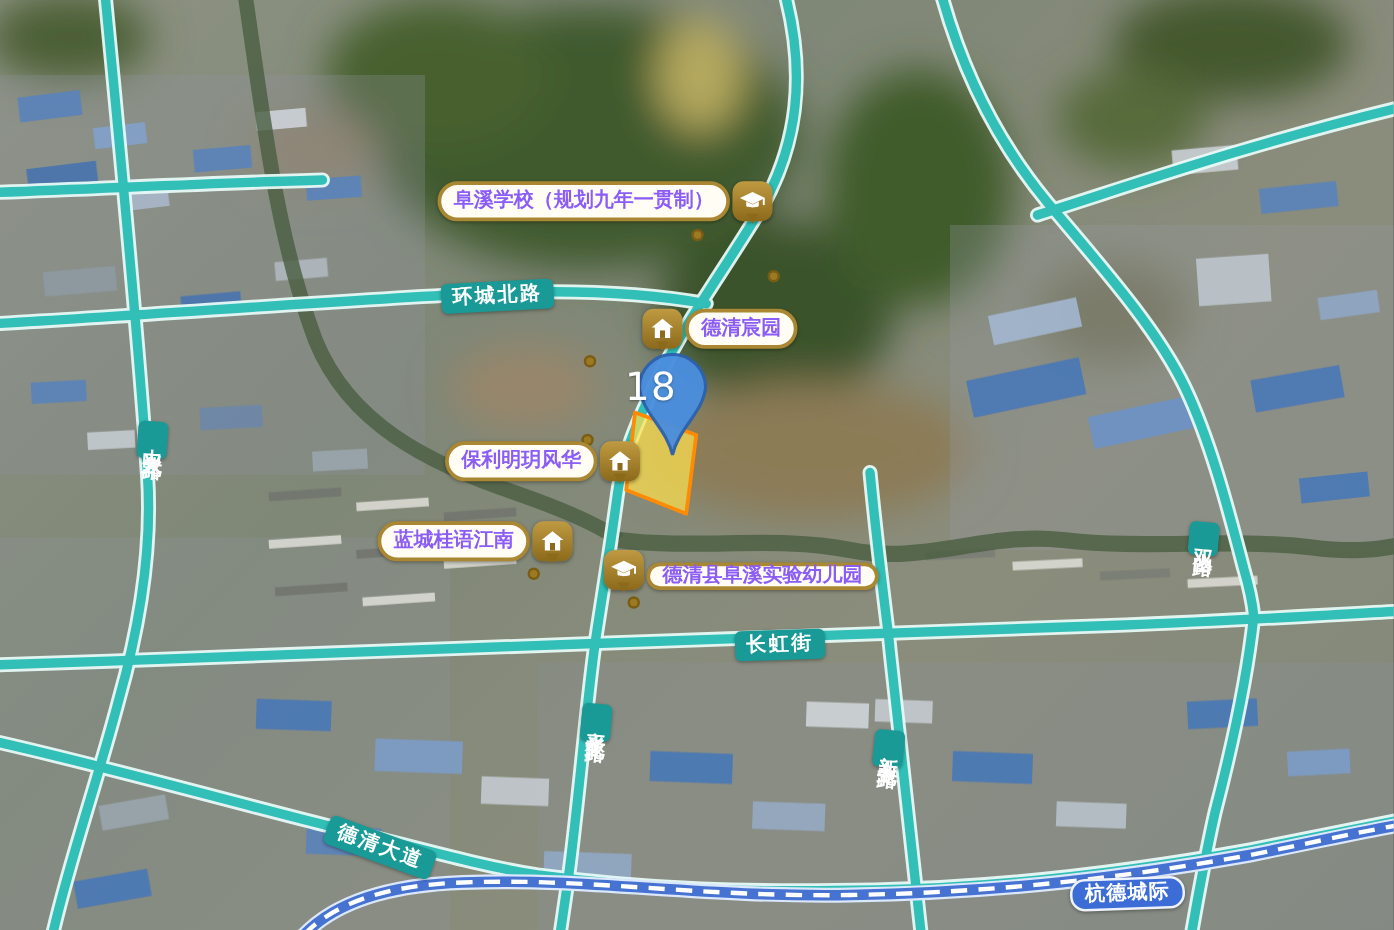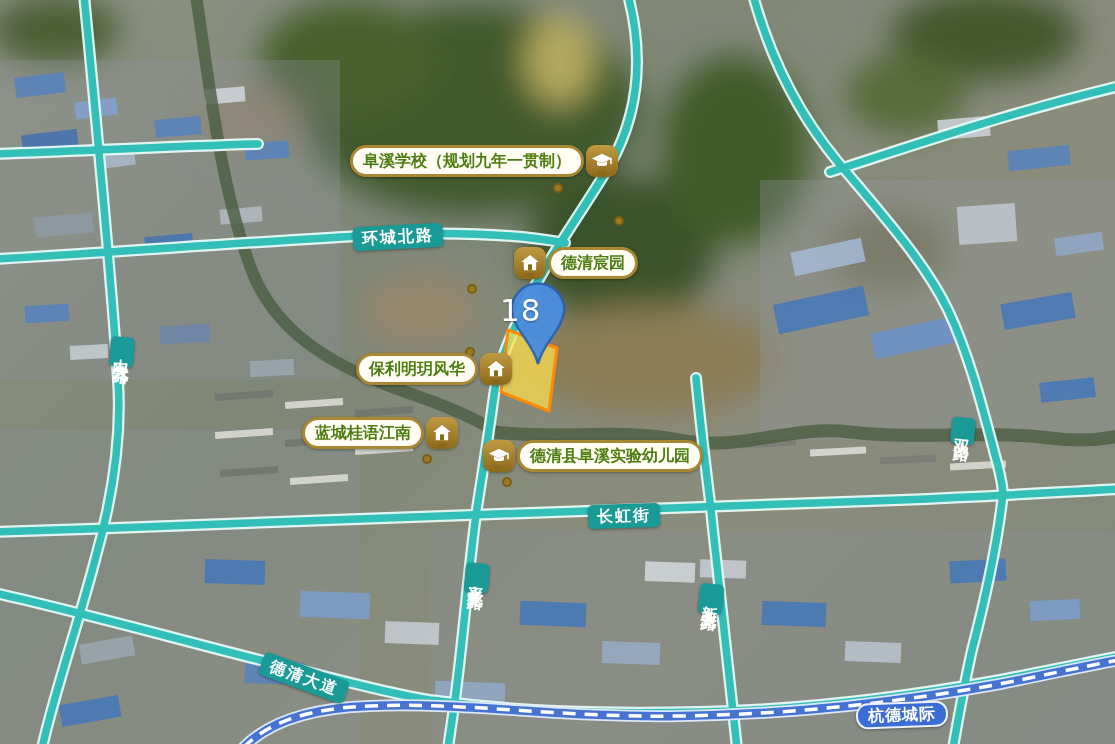--- a/index.html
+++ b/index.html
@@ -10,21 +10,21 @@
   
   .road-label{position:absolute;transform:translate(-50%,-50%);background:#1a9a97;color:#fff;
       font-size:16px;font-weight:bold;letter-spacing:2px;padding:4px 9px;border-radius:5px;
       white-space:nowrap;box-shadow:0 1px 3px rgba(0,0,0,.35);line-height:1;z-index:30;}
   .road-label.vertical{writing-mode:vertical-rl;text-orientation:upright;letter-spacing:3px;
       padding:9px 4px;}
   .road-label.railway{background:#3c6dd6;border:2px solid rgba(255,255,255,.9);
       border-radius:12px;letter-spacing:1px;padding:3px 10px;}
   
   .poi{position:absolute;display:flex;align-items:stretch;gap:2px;z-index:40;height:32px;}
-  .poi .pill{background:#fffdf4;border:3px solid #aa8732;border-radius:16px;color:#4d7c0f;
+  .poi .pill{background:#fffdf4;border:3px solid #aa8732;border-radius:16px;color:#8b5cf6;
       font-size:16px;font-weight:bold;padding:0 10px;display:flex;align-items:center;
       white-space:nowrap;box-shadow:0 1px 3px rgba(0,0,0,.35);line-height:1;}
   .poi .badge{position:relative;width:32px;height:32px;border-radius:9px;
       background:linear-gradient(180deg,#bf9a42,#8c6a1b);display:flex;align-items:center;
       justify-content:center;box-shadow:0 1px 3px rgba(0,0,0,.35);}
   .poi .badge::after{content:"";position:absolute;bottom:-7px;left:50%;margin-left:-5px;
       border:5px solid transparent;border-top:8px solid #8c6a1b;}
   .anchor-dot{position:absolute;width:10px;height:10px;border-radius:50%;background:#9c7a22;
       border:2px solid #7a5d14;z-index:39;}
   
@@ -210,21 +210,21 @@
     <div class="pill">蓝城桂语江南</div>
     <div class="badge">
       <svg width="22" height="22" viewBox="0 0 24 24">
         <path d="M12 3.2 L21.5 11 H18.7 V20 H5.3 V11 H2.5 Z" fill="#fff"></path>
         <rect x="9.8" y="13.5" width="4.4" height="6.5" fill="#8c6a1b"></rect>
       </svg>
     </div>
   </div>
   <div class="anchor-dot" style="left:422px;top:454px;"></div>
 
-  <div class="poi" style="left:483px;top:440px;">
+  <div class="poi" style="left:483px;top:440px;align-items:flex-end;">
     <div class="badge">
       <svg width="22" height="22" viewBox="0 0 24 24" fill="#fff">
         <path d="M12 4 L23 9.2 L12 14.4 L1 9.2 Z"></path>
         <path d="M6.5 12.2 V16 C6.5 17.8 17.5 17.8 17.5 16 V12.2 L12 14.8 Z"></path>
         <rect x="21" y="9" width="1.7" height="6.5" rx=".8"></rect>
       </svg>
     </div>
     <div class="pill">德清县阜溪实验幼儿园</div>
   </div>
   <div class="anchor-dot" style="left:502px;top:477px;"></div>

